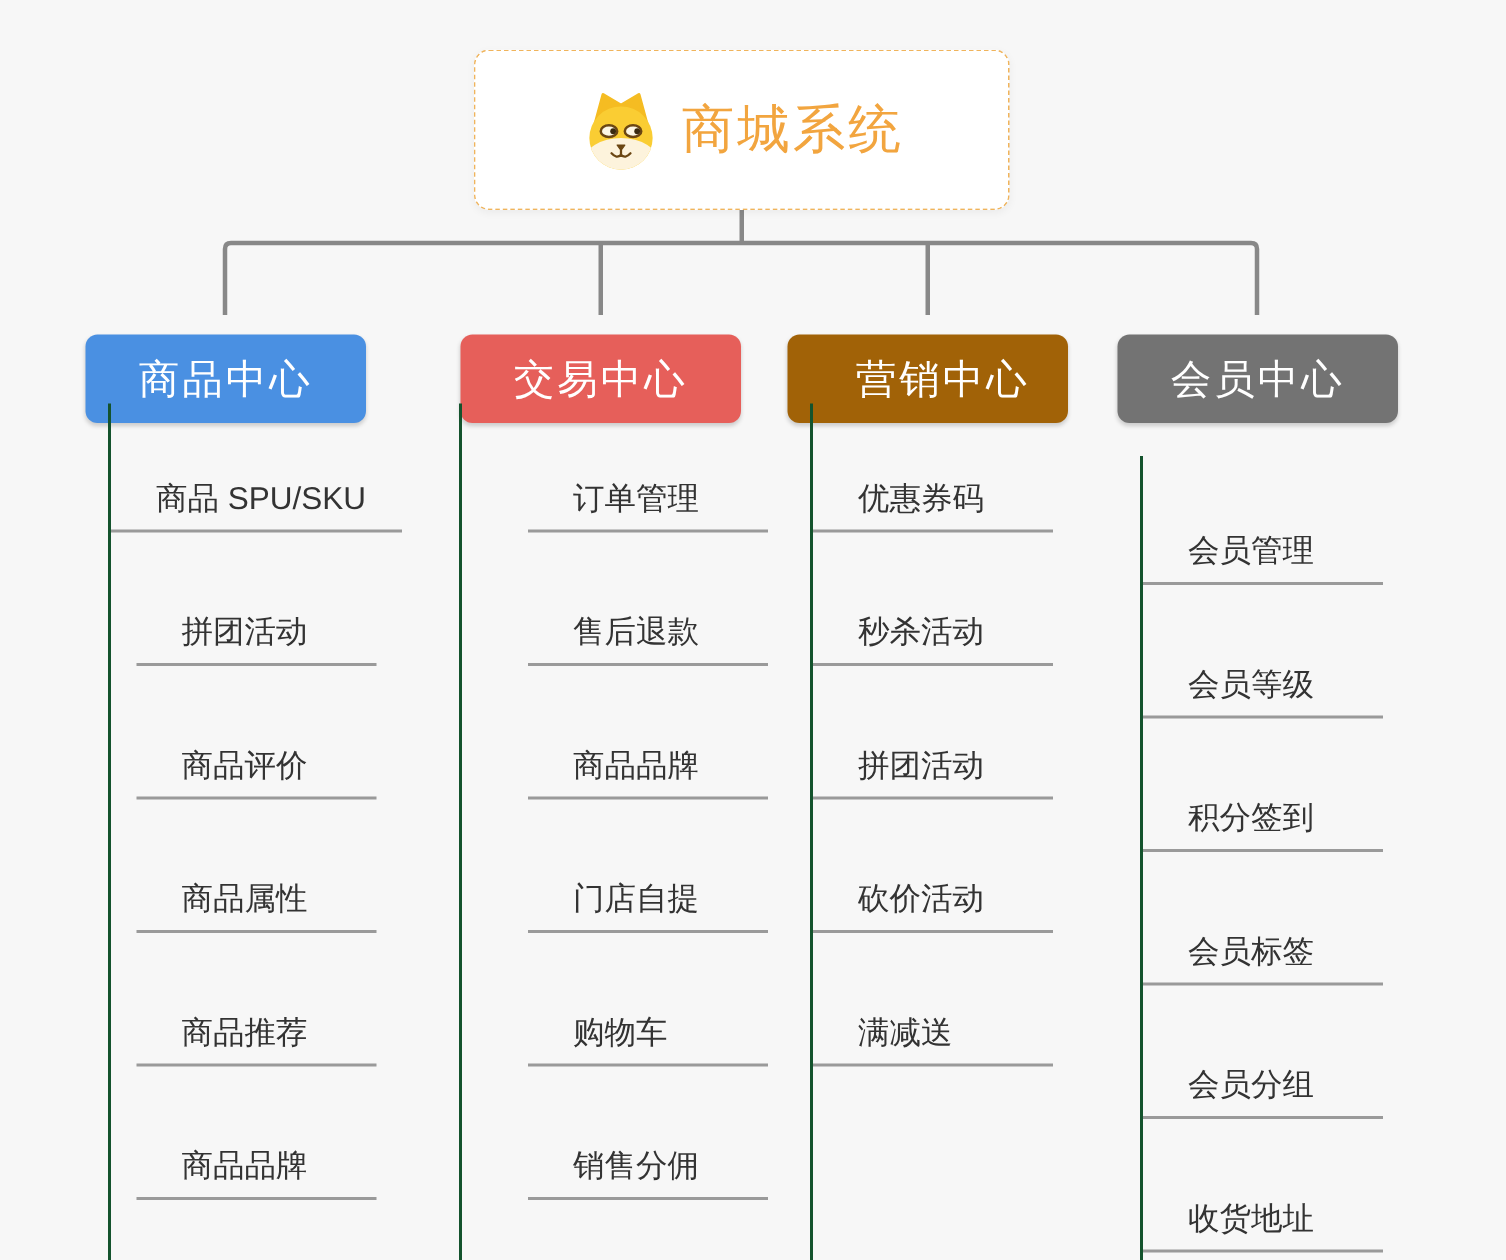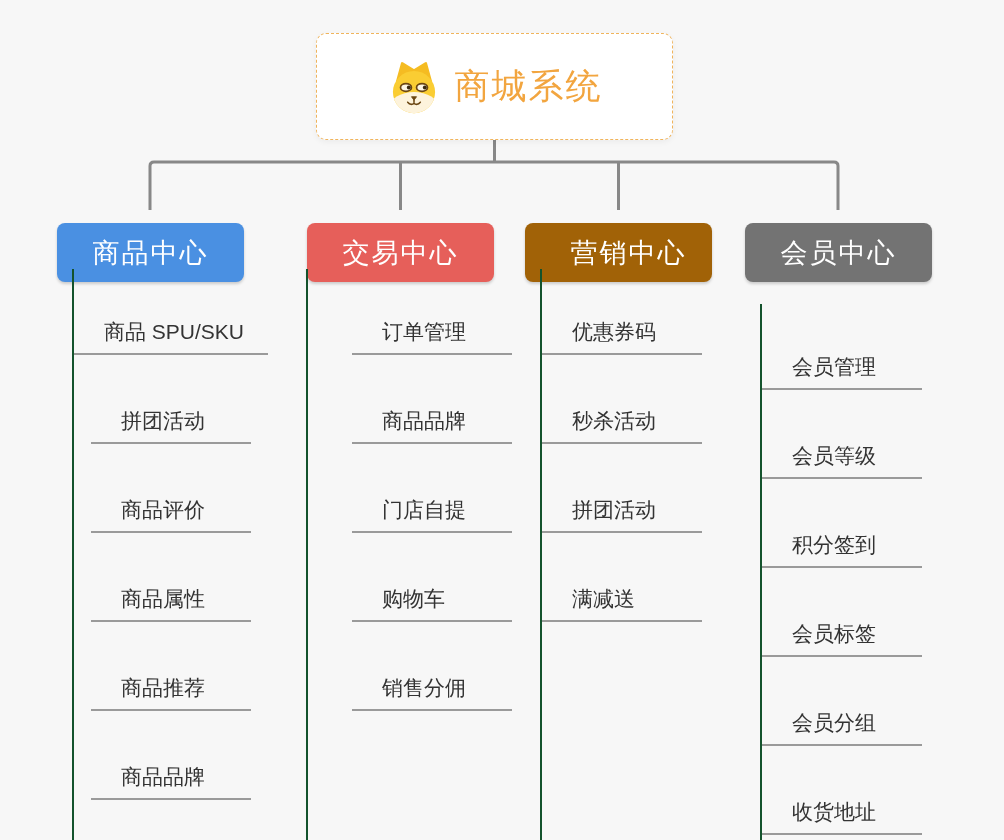--- a/index.html
+++ b/index.html
@@ -136,30 +136,32 @@
     <div class="leaf-node">商品 SPU/SKU</div>
     <div class="leaf-node">拼团活动</div>
     <div class="leaf-node">商品评价</div>
     <div class="leaf-node">商品属性</div>
     <div class="leaf-node">商品推荐</div>
     <div class="leaf-node">商品品牌</div>
   </div>
 
   <div class="leaf-column col-1">
     <div class="leaf-node">订单管理</div>
+    <div class="leaf-node">售后退款</div>
     <div class="leaf-node">商品品牌</div>
     <div class="leaf-node">门店自提</div>
     <div class="leaf-node">购物车</div>
     <div class="leaf-node">销售分佣</div>
   </div>
 
   <div class="leaf-column col-2">
     <div class="leaf-node">优惠券码</div>
     <div class="leaf-node">秒杀活动</div>
     <div class="leaf-node">拼团活动</div>
+    <div class="leaf-node">砍价活动</div>
     <div class="leaf-node">满减送</div>
   </div>
 
   <div class="leaf-column col-3">
     <div class="leaf-node">会员管理</div>
     <div class="leaf-node">会员等级</div>
     <div class="leaf-node">积分签到</div>
     <div class="leaf-node">会员标签</div>
     <div class="leaf-node">会员分组</div>
     <div class="leaf-node">收货地址</div>

